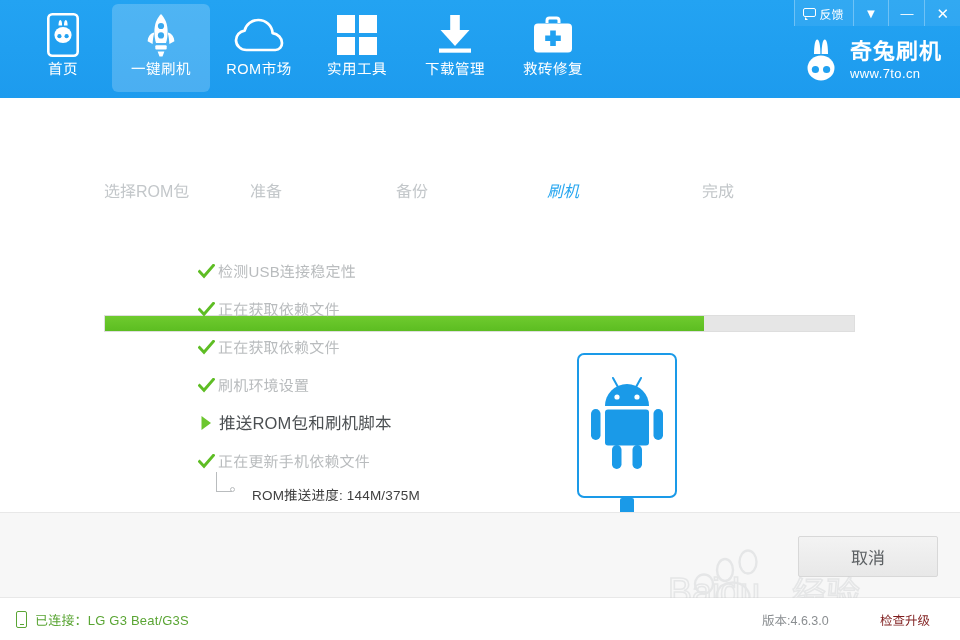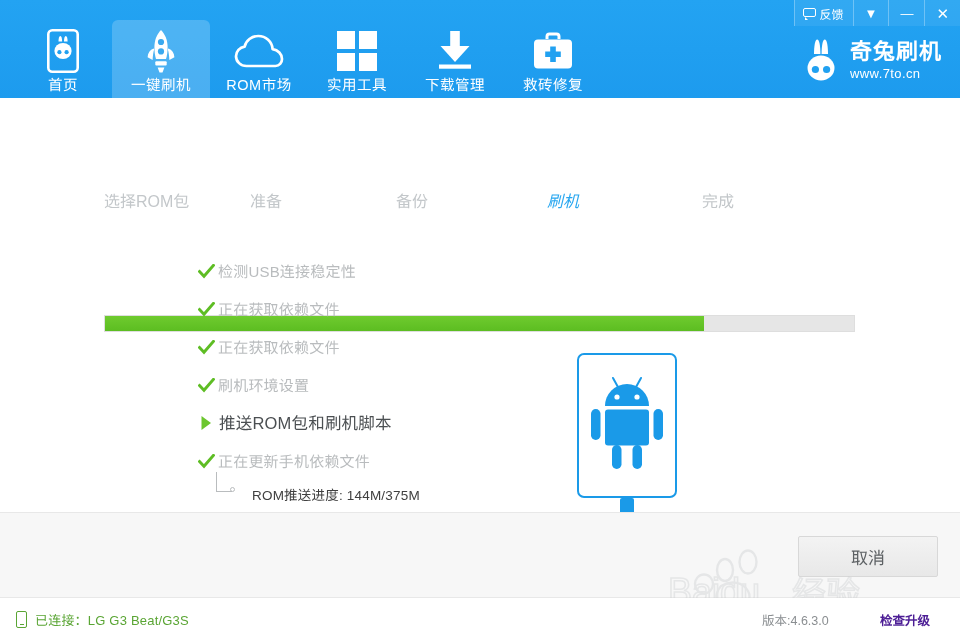--- a/index.html
+++ b/index.html
@@ -34,42 +34,42 @@
   .fb-icon .bubble{
     position:absolute;left:0;top:0;width:13px;height:9px;
     border:1.4px solid #fff;border-radius:2px;box-sizing:border-box;
   }
   .fb-icon .tail{
     position:absolute;left:2.5px;bottom:-1px;width:0;height:0;
     border-left:3px solid #fff;border-top:3px solid transparent;
   }
 
   
-  .nav{position:absolute;left:14px;top:20px;display:flex;align-items:flex-end;}
+  .nav{position:absolute;left:14px;top:4px;display:flex;align-items:flex-end;}
   .tab{
     width:98px;height:88px;border-radius:6px;
     display:flex;flex-direction:column;align-items:center;justify-content:flex-start;
     padding-top:8px;box-sizing:border-box;cursor:pointer;
     color:#ffffff;
   }
   .tab.active{background:rgba(255,255,255,0.20);}
   .tab .ico{height:46px;display:flex;align-items:center;justify-content:center;margin-bottom:4px;}
   .tab .lbl{font-size:14.5px;letter-spacing:0.5px;line-height:1;}
 
   
   .brand{position:absolute;right:18px;top:38px;display:flex;align-items:center;gap:9px;}
   .brand .rab{width:40px;height:44px;position:relative;}
   .brand .txt{display:flex;flex-direction:column;line-height:1;}
   .brand .t1{color:#fff;font-size:22px;font-weight:bold;letter-spacing:1px;}
   .brand .t2{color:#fff;font-size:13px;margin-top:4px;letter-spacing:0.4px;}
 
   
   .content{position:absolute;left:0;top:98px;width:960px;height:414px;background:#fff;}
 
-  .steps{position:absolute;left:0;top:90px;width:956px;height:26px;}
+  .steps{position:absolute;left:0;top:80px;width:956px;height:26px;}
   .step{position:absolute;font-size:16px;color:#c3c7ca;white-space:nowrap;top:0;}
   .step.active{color:#29a7f0;font-style:italic;}
 
   .pbar{
     position:absolute;left:104px;top:217px;width:751px;height:17px;
     background:#e6e6e6;border:1px solid #dedede;box-sizing:border-box;
   }
   .pbar .fill{height:100%;background:#63c329;
     background:linear-gradient(180deg,#6fcb2f 0%,#5cbd21 100%);}
 
@@ -126,21 +126,21 @@
   .conn{position:absolute;left:16px;display:flex;align-items:center;gap:8px;}
   .conn .ph{
     width:11px;height:17px;border:1.4px solid #5aa534;border-radius:2px;
     box-sizing:border-box;position:relative;
   }
   .conn .ph:after{
     content:"";position:absolute;left:2.5px;bottom:1.2px;width:4px;height:1.3px;background:#5aa534;
   }
   .conn .ctxt{font-size:13px;color:#5aa534;letter-spacing:0.2px;}
   .ver{position:absolute;left:762px;font-size:12.5px;color:#8a8e91;}
-  .upg{position:absolute;left:880px;font-size:12.5px;color:#4c1d95;cursor:pointer;font-weight:bold;}
+  .upg{position:absolute;left:880px;font-size:12.5px;color:#7f1d1d;cursor:pointer;}
 
   
   .wm{position:absolute;left:664px;top:548px;width:300px;height:70px;pointer-events:none;
       opacity:0.38;}
   .wm2{position:absolute;left:718px;top:600px;font-size:14px;color:#d8dadb;
        letter-spacing:1.2px;pointer-events:none;font-family:"Liberation Sans",sans-serif;}
 </style>
 </head>
 <body>
 

